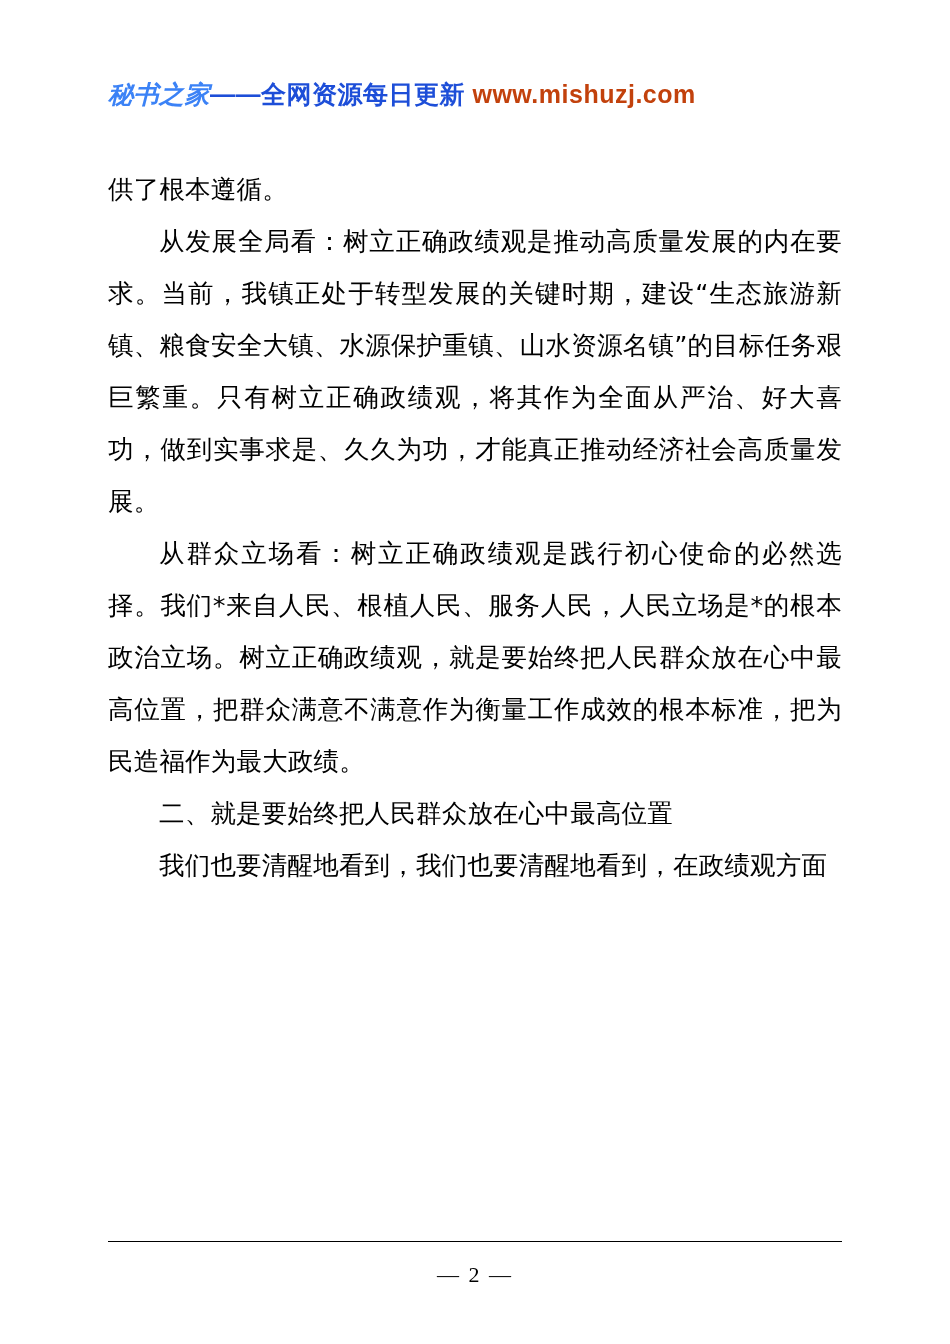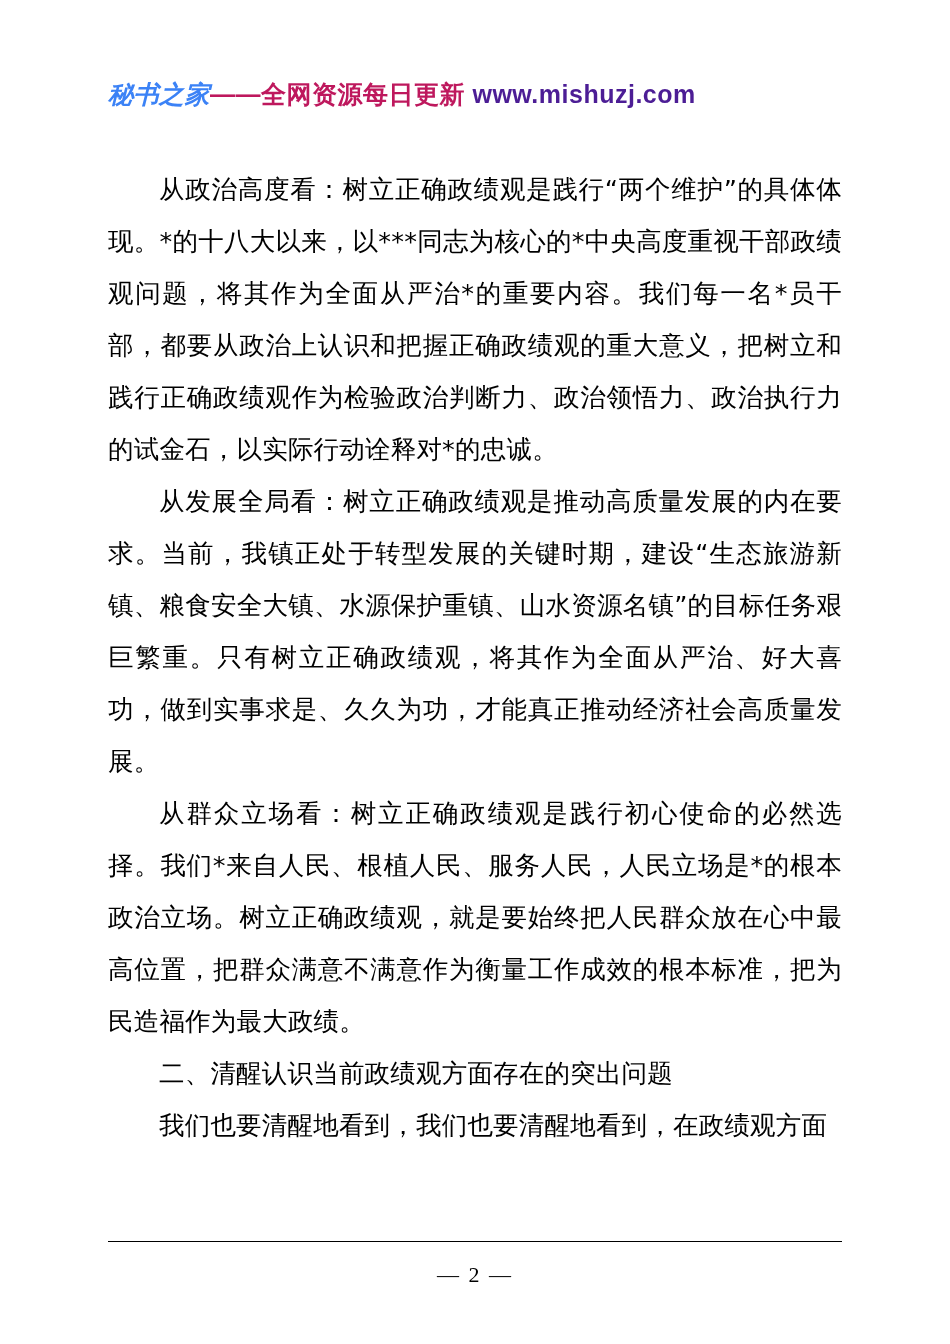--- a/index.html
+++ b/index.html
@@ -29,24 +29,24 @@
     font-weight: bold;
     letter-spacing: 0.5px;
     white-space: nowrap;
     font-family: "Liberation Sans", "DejaVu Sans", sans-serif;
   }
   .header .brand {
     color: #3b82f6;
     font-style: italic;
   }
   .header .tagline {
-    color: #be185d;
+    color: #1d4ed8;
   }
   .header .url {
-    color: #4c1d95;
+    color: #c2410c;
   }
   .body-text {
     margin-top: 52px;
     font-size: 25.5px;
     line-height: 52px;
     text-align: justify;
     text-justify: inter-ideograph;
     font-family: "DejaVu Sans", "Liberation Sans", sans-serif;
     letter-spacing: 0.2px;
   }
@@ -80,23 +80,23 @@
 </head>
 <body>
 
 <div class="page">
 
   <div class="header">
     <span class="brand">秘书之家</span><span class="tagline">——全网资源每日更新 </span><span class="url">www.mishuzj.com</span>
   </div>
 
   <div class="body-text">
-    <p class="para">从政治高度看：树立正确政绩观是践行“两个维护”的具体体现。*的十八大以来，以***同志为核心的*中央高度重视干部政绩观问题，将其作为全面从严治*的重要内容。我们每一名*员干部，都要从政治上认识和把握正确政绩观的重大意义，把树立和践行正确政绩观作为检验政治判断力、政治领悟力、政治执行力的试金石，以实际行动诠释对*的忠诚。</p>
+    <p class="para no-indent">供了根本遵循。</p>
     <p class="para">从发展全局看：树立正确政绩观是推动高质量发展的内在要求。当前，我镇正处于转型发展的关键时期，建设“生态旅游新镇、粮食安全大镇、水源保护重镇、山水资源名镇”的目标任务艰巨繁重。只有树立正确政绩观，将其作为全面从严治、好大喜功，做到实事求是、久久为功，才能真正推动经济社会高质量发展。</p>
     <p class="para">从群众立场看：树立正确政绩观是践行初心使命的必然选择。我们*来自人民、根植人民、服务人民，人民立场是*的根本政治立场。树立正确政绩观，就是要始终把人民群众放在心中最高位置，把群众满意不满意作为衡量工作成效的根本标准，把为民造福作为最大政绩。</p>
-    <p class="para">二、清醒认识当前政绩观方面存在的突出问题</p>
+    <p class="para">二、就是要始终把人民群众放在心中最高位置</p>
     <p class="para">我们也要清醒地看到，我们也要清醒地看到，在政绩观方面</p>
   </div>
 
   <div class="footer-rule"></div>
   <div class="footer">— 2 —</div>
 
 </div>
 
 </body></html>

